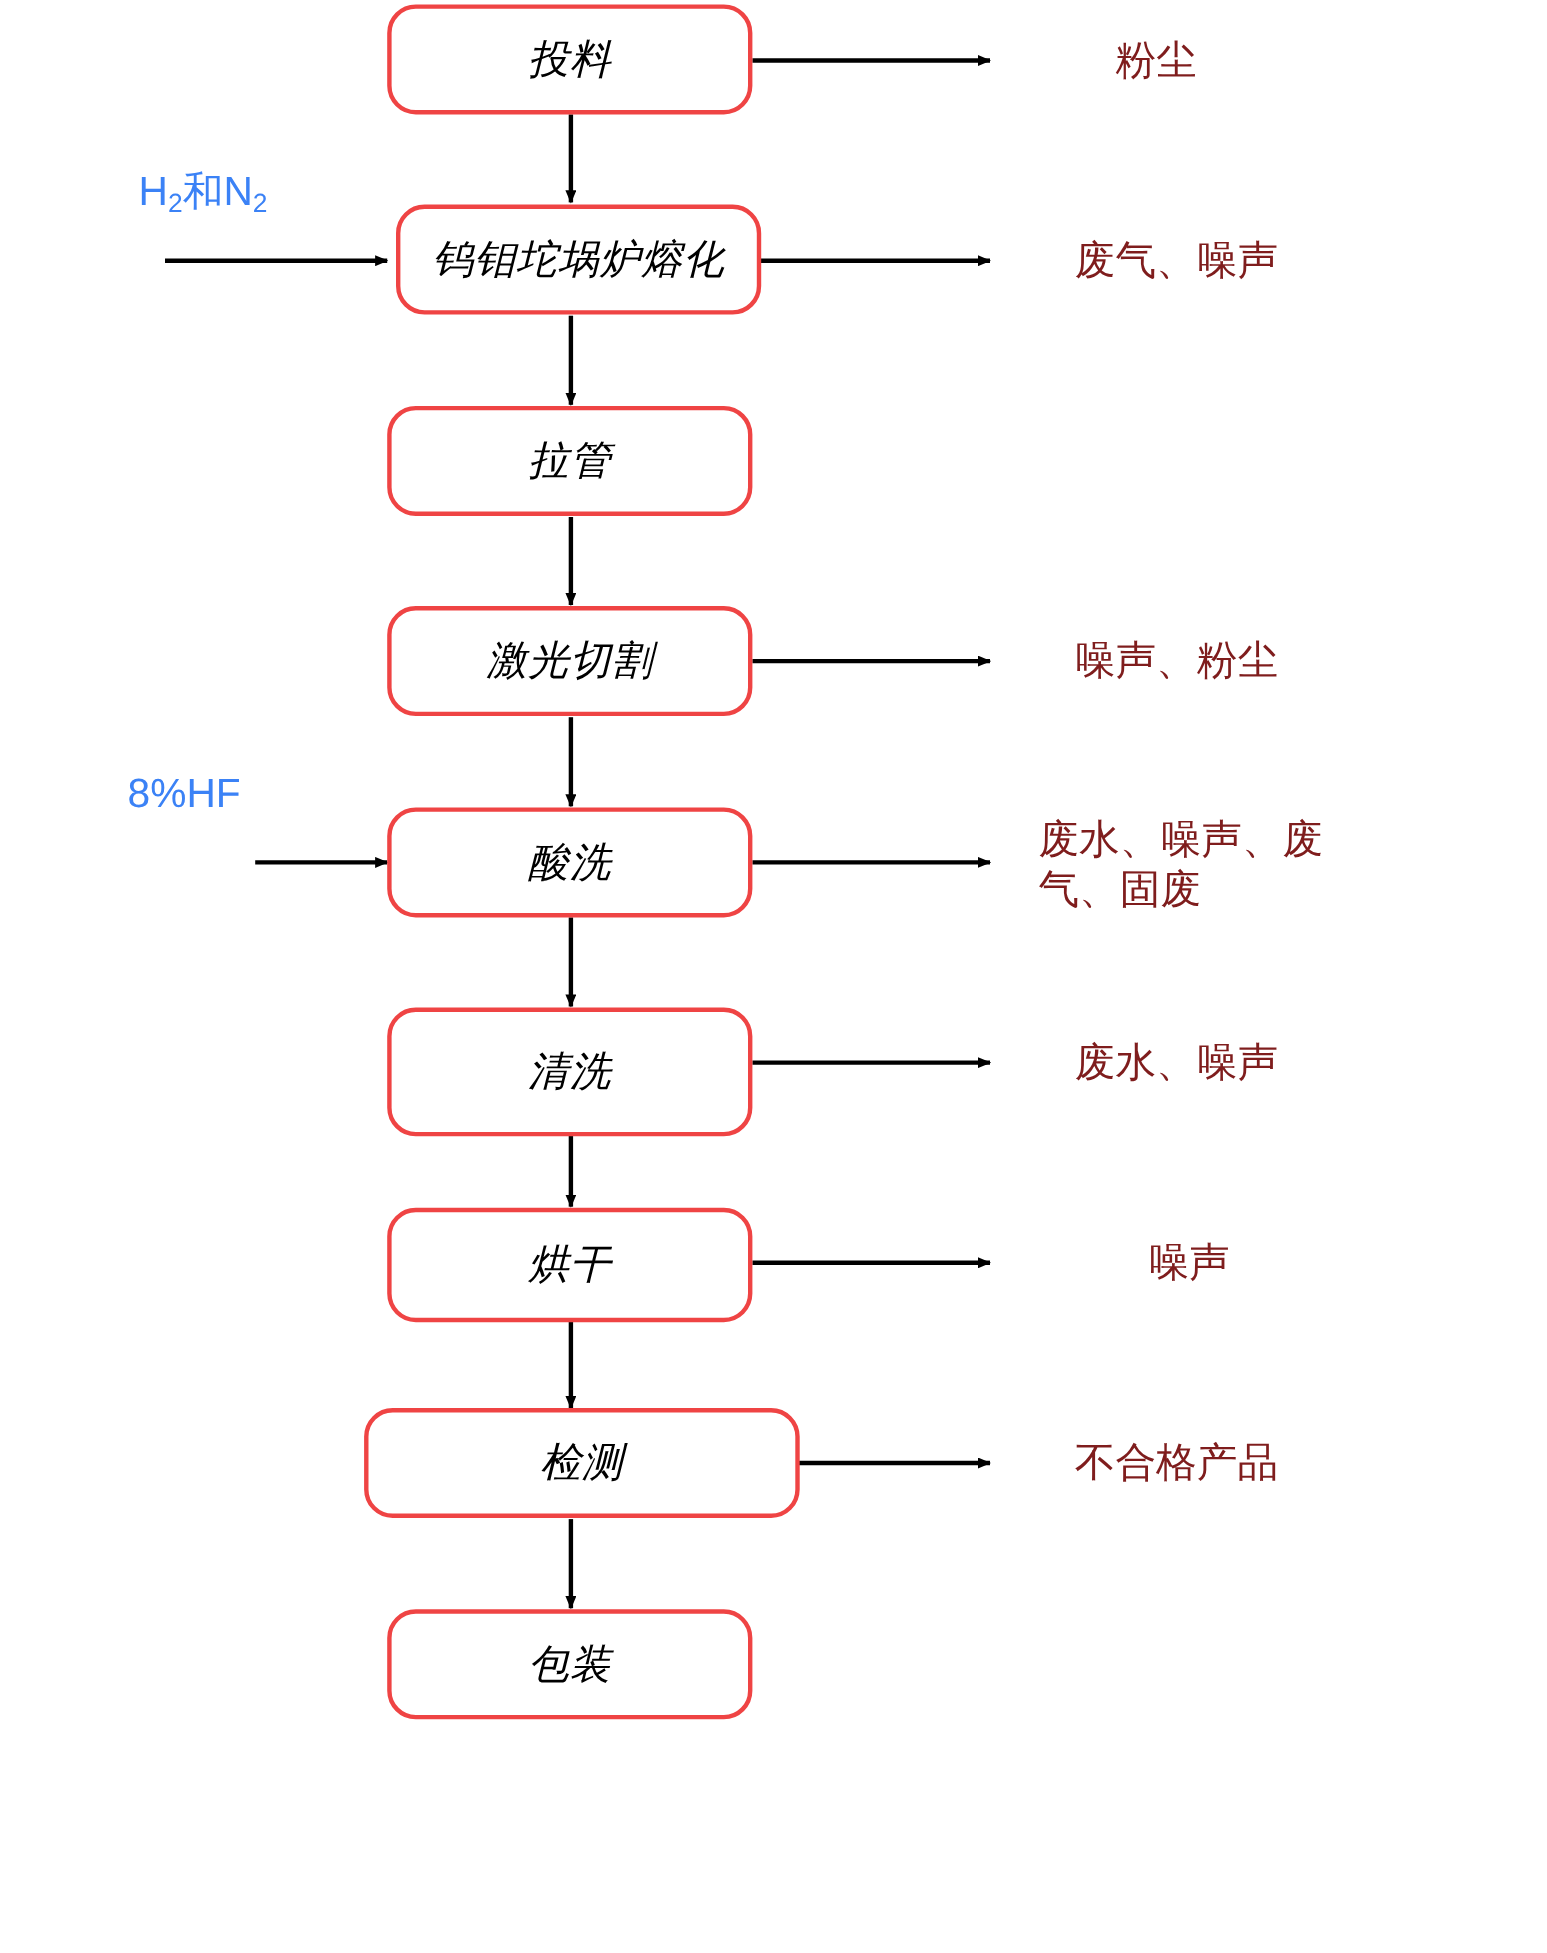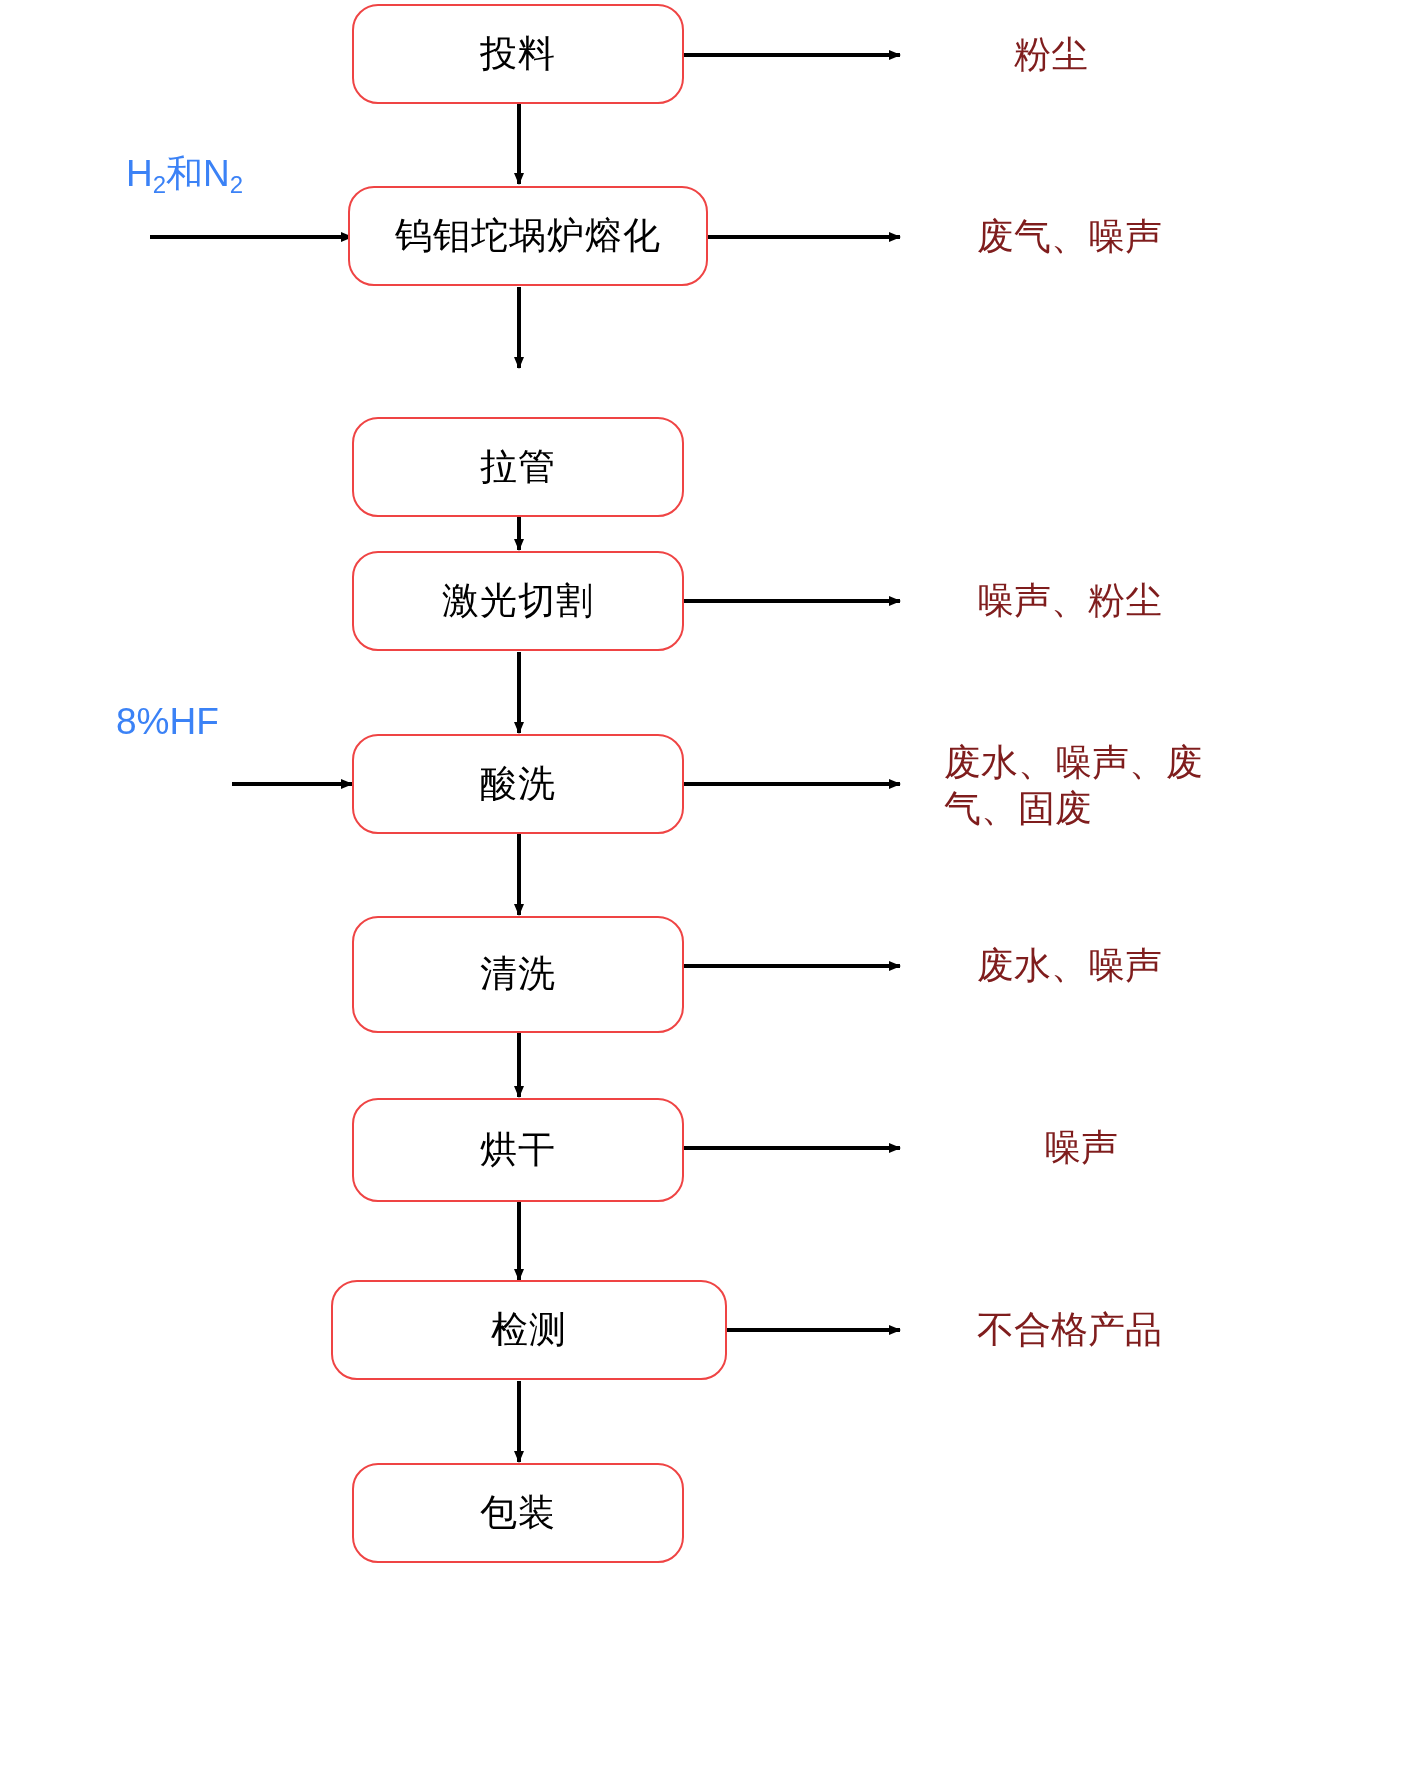--- a/index.html
+++ b/index.html
@@ -17,27 +17,28 @@
   }
   #canvas {
     position: relative;
     width: 1406px;
     height: 1775px;
   }
   
   .node {
     position: absolute;
     box-sizing: border-box;
-    border: 2px solid #ef4444;
+    border: 4px solid #ef4444;
     border-radius: 26px;
     background: #ffffff;
     display: flex;
     align-items: center;
     justify-content: center;
     z-index: 5;
+    font-style: italic;
   }
   .node-label {
     font-size: 37px;
     line-height: 1.1;
     color: #000000;
     letter-spacing: 1px;
     white-space: nowrap;
   }
   
   .side-label {
@@ -112,25 +113,25 @@
     <g stroke="#000000" stroke-width="4" fill="none" marker-end="url(#ah)">
       <line x1="150" y1="237" x2="352" y2="237"></line>
       <line x1="232" y1="784" x2="352" y2="784"></line>
     </g>
   </svg>
 
   <div class="node" style="left:352px; top:4px; width:332px; height:100px;">
     <span class="node-label">投料</span>
   </div>
 
-  <div class="node" style="left:348px; top:186px; width:360px; height:100px;">
+  <div class="node" style="left:360px; top:186px; width:332px; height:100px;">
     <span class="node-label">钨钼坨埚炉熔化</span>
   </div>
 
-  <div class="node" style="left:352px; top:369px; width:332px; height:100px;margin-top:48px;">
+  <div class="node" style="left:352px; top:369px; width:332px; height:100px;">
     <span class="node-label">拉管</span>
   </div>
 
   <div class="node" style="left:352px; top:551px; width:332px; height:100px;">
     <span class="node-label">激光切割</span>
   </div>
 
   <div class="node" style="left:352px; top:734px; width:332px; height:100px;">
     <span class="node-label">酸洗</span>
   </div>

